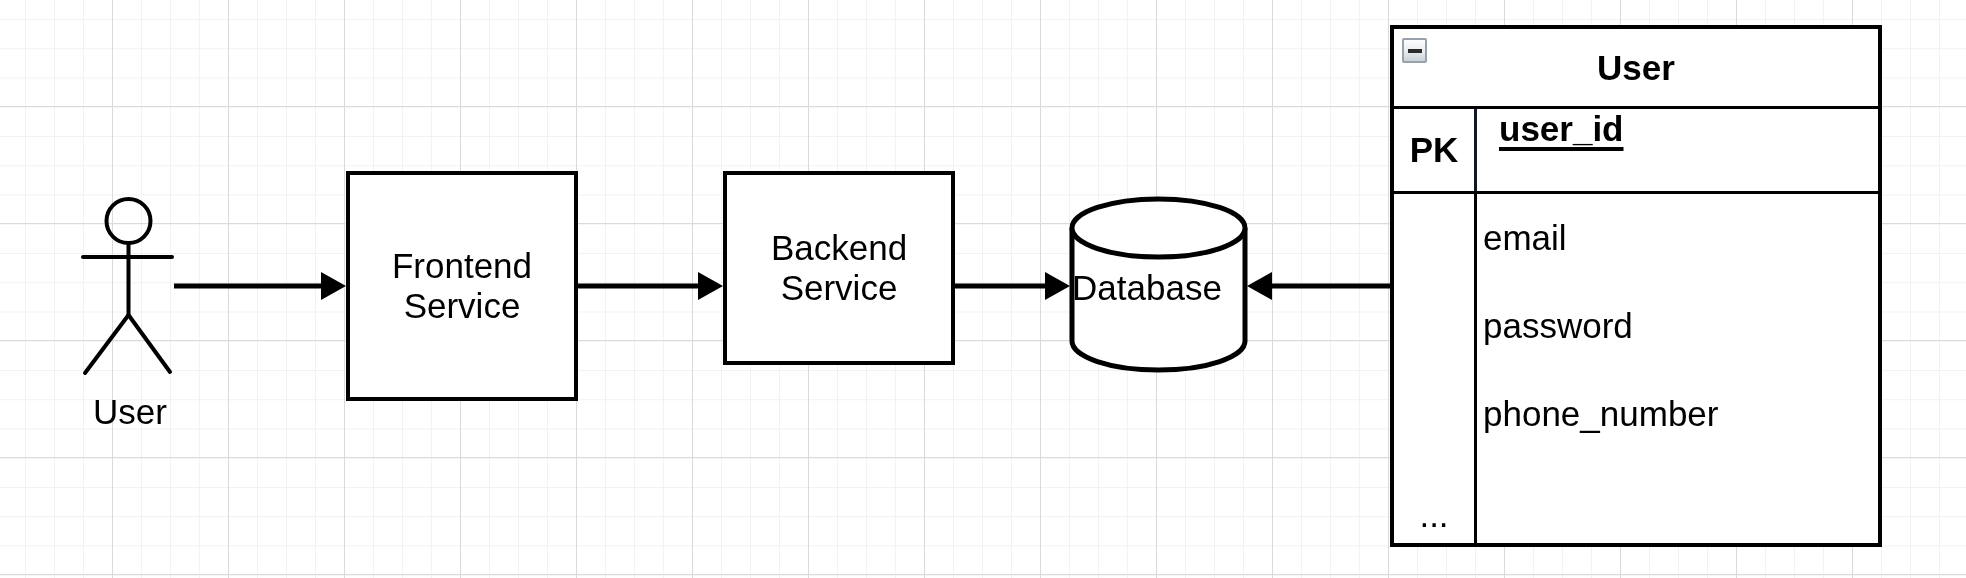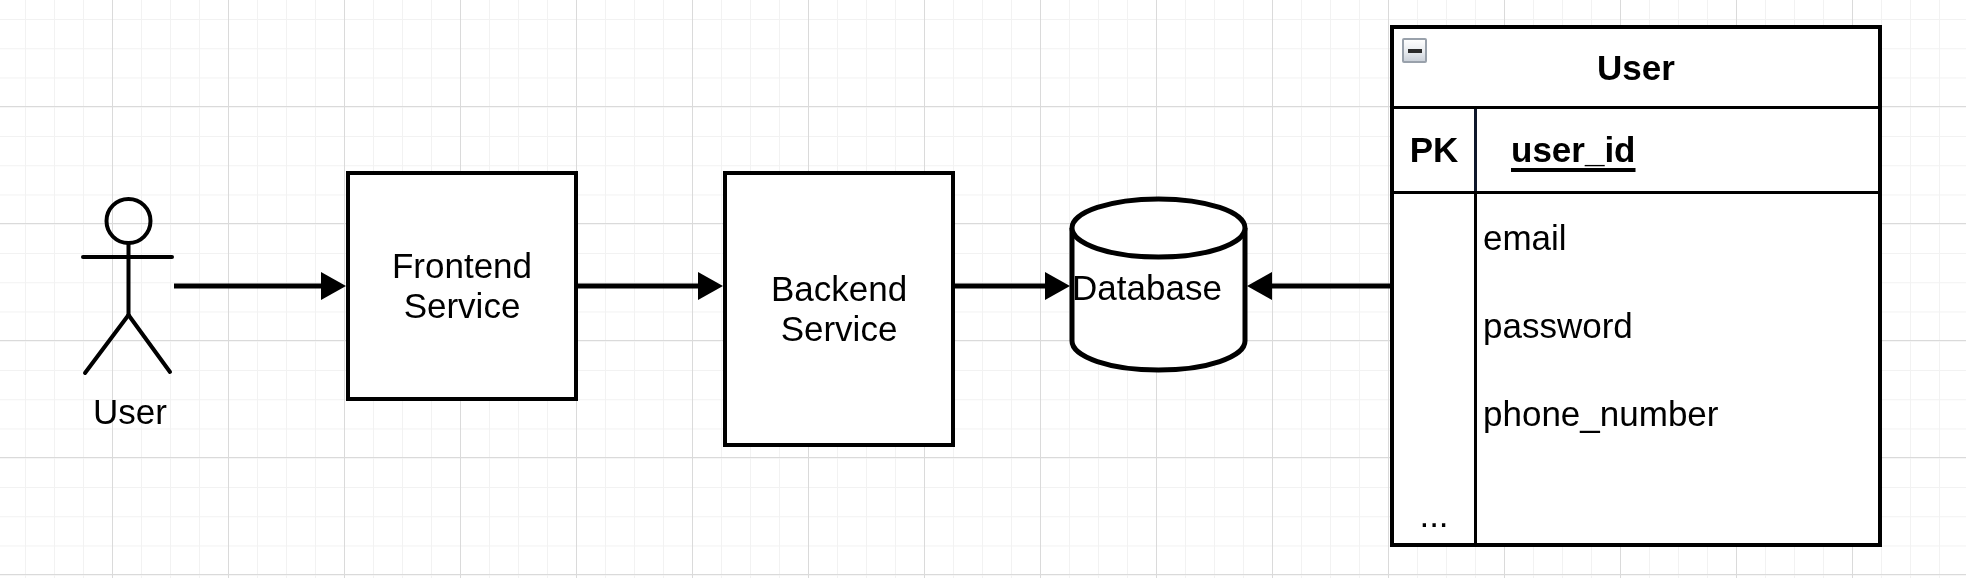--- a/index.html
+++ b/index.html
@@ -30,21 +30,21 @@
     border: 4px solid #000000;
     display: flex;
     flex-direction: column;
     align-items: center;
     justify-content: center;
     text-align: center;
     font-size: 35px;
     line-height: 40px;
   }
   .box-frontend { left: 346px; top: 171px; width: 232px; height: 230px; }
-  .box-backend  { left: 723px; top: 171px; width: 232px; height: 276px; }
+  .box-backend  { left: 723px; top: 171px; width: 232px; height: 194px; }
 
   .free-label {
     position: absolute;
     z-index: 2;
     font-size: 35px;
     line-height: 44px;
     text-align: center;
   }
   .label-actor    { left: 55px;   top: 392px; width: 150px; line-height: 40px; }
   .label-database { left: 1070px; top: 266px; width: 154px; }
@@ -90,22 +90,22 @@
   }
   .et-key-cell {
     width: 83px;
     border-right: 3px solid #0f172a;
     display: flex; align-items: center; justify-content: center;
     font-weight: 700;
     flex: 0 0 auto;
   }
   .et-attr-cell {
     flex: 1;
-    display: flex; align-items: center;
-    padding-left: 34px;
+    display: flex; align-items: flex-start;
+    padding-left: 22px;
   }
   .et-pk-attr {
     font-weight: 700;
     text-decoration: underline;
     text-decoration-thickness: 4px;
     text-underline-offset: 6px;
   }
   .et-body { flex: 1; display: flex; }
   .et-key-col {
     width: 83px;

